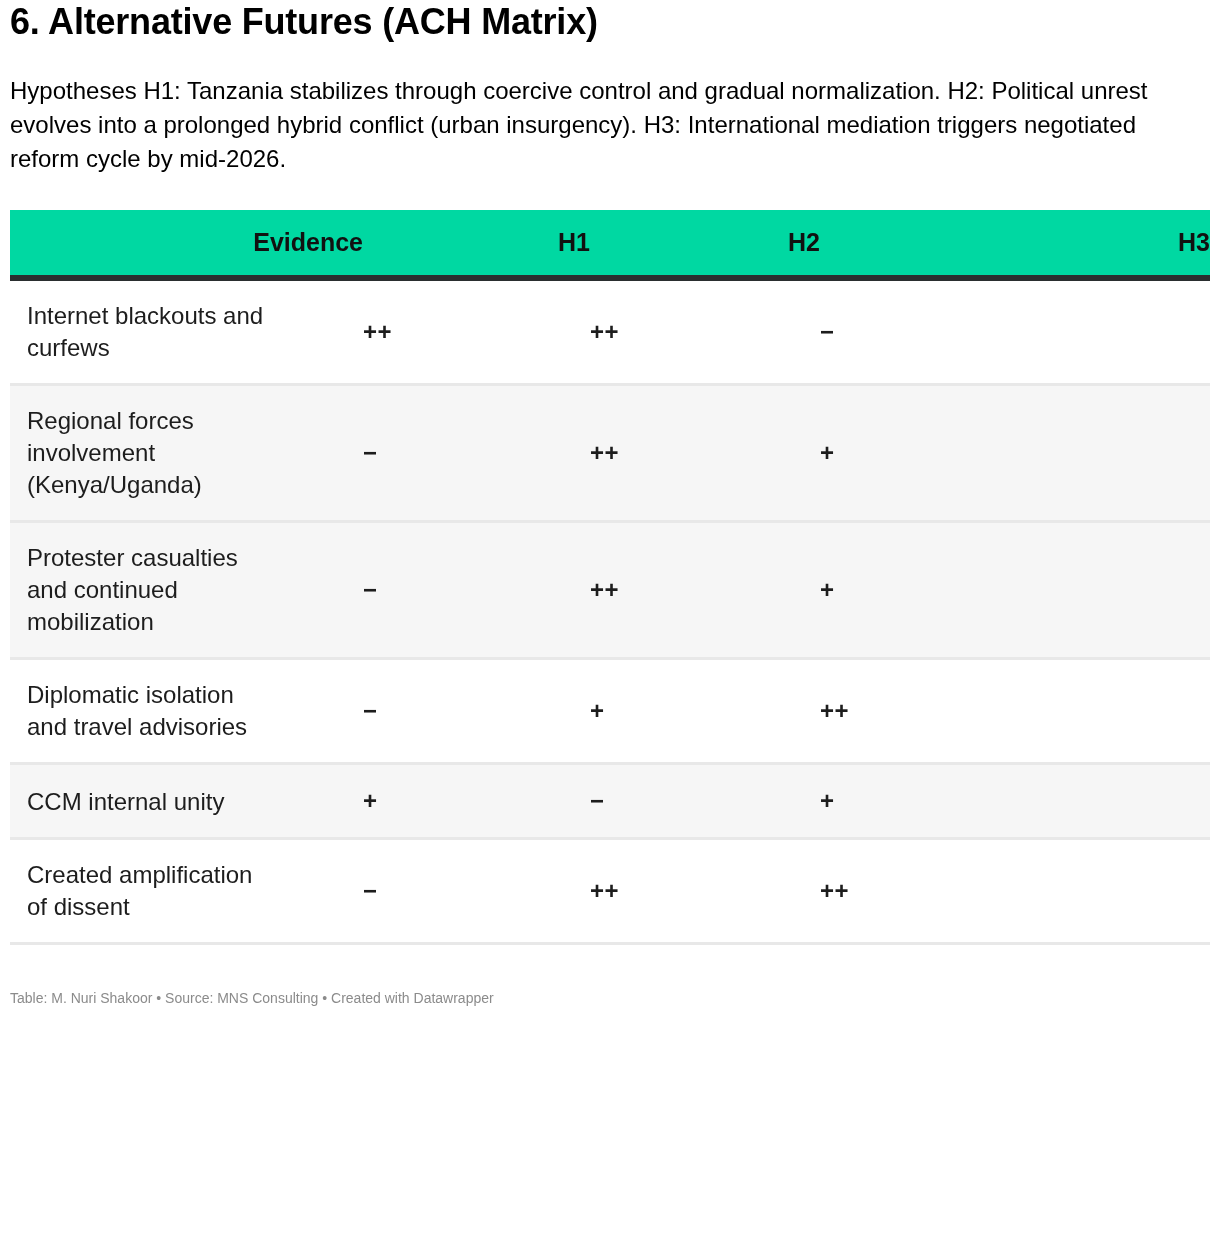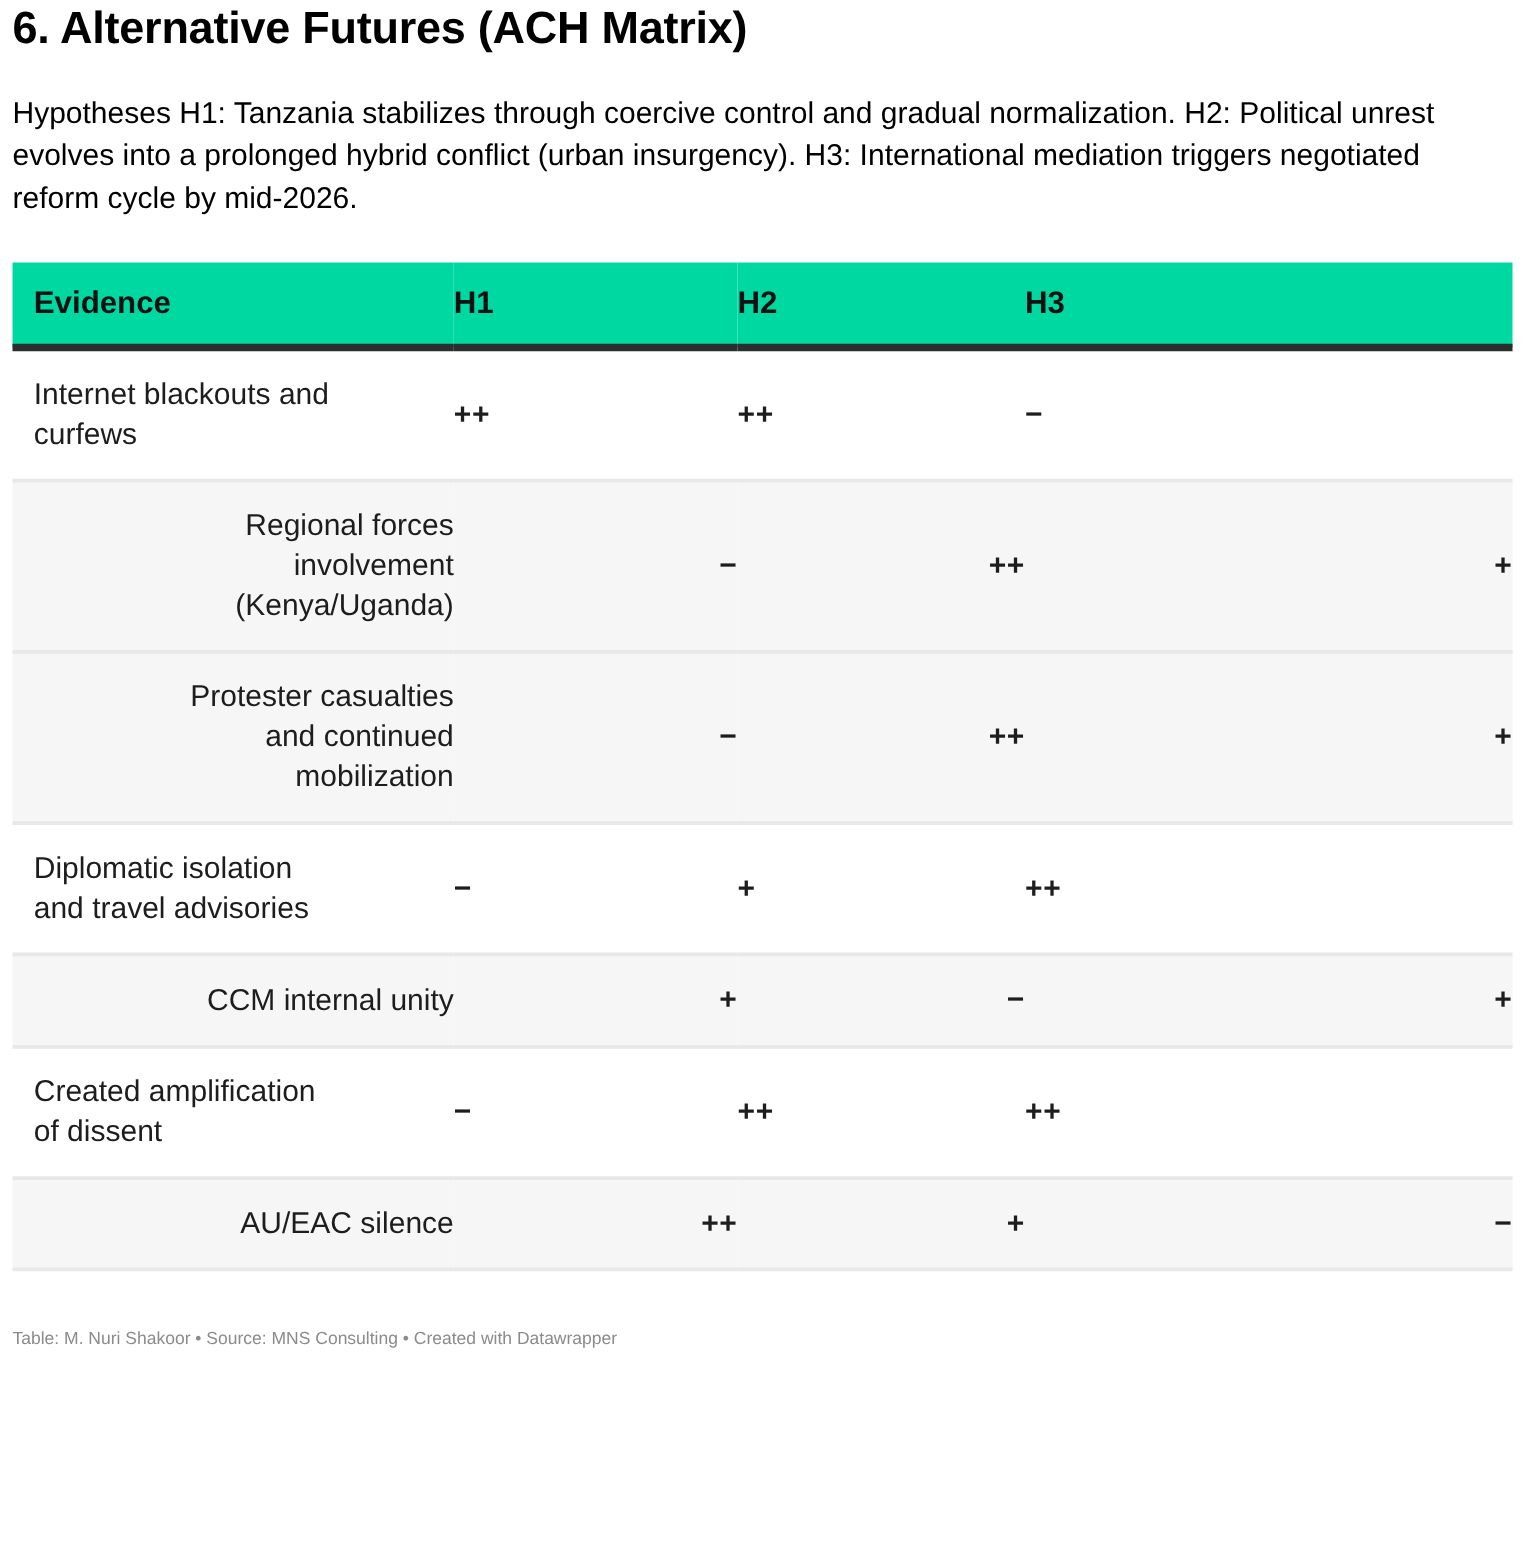--- a/index.html
+++ b/index.html
@@ -41,21 +41,21 @@
     border-collapse: collapse;
     table-layout: fixed;
   }
   col.c-evidence { width: 353px; }
   col.c-h1 { width: 227px; }
   col.c-h2 { width: 230px; }
   col.c-h3 { width: 390px; }
 
   thead th {
     background: #00d8a2;
-    text-align: left;
+    text-align: right;
     font-size: 25px;
     font-weight: 700;
     color: #111111;
     height: 65px;
     padding: 0;
     vertical-align: middle;
     border-bottom: 6px solid #2a2e2f;
   }
   thead th.first { padding-left: 17px; }
 
@@ -70,21 +70,21 @@
   tbody td.evidence { padding-left: 17px; }
   tbody td.evidence .inner {
     display: inline-block;
     max-width: 242px;
     vertical-align: middle;
   }
   tbody td.sym {
     font-weight: 700;
     letter-spacing: 0.5px;
   }
-  tbody tr.striped td { background: #f6f6f6; text-align: right; }
+  tbody tr.striped td { background: #f6f6f6; }
 
   .footer {
     margin-top: 38px;
     font-size: 14px;
     line-height: 30px;
     color: #8b8b8b;
     font-weight: 400;
   }
 </style>
 </head>
@@ -141,24 +141,18 @@
         <td class="sym">+</td>
         <td class="sym">−</td>
         <td class="sym">+</td>
       </tr>
       <tr>
         <td class="evidence"><span class="inner">Created amplification of dissent</span></td>
         <td class="sym">−</td>
         <td class="sym">++</td>
         <td class="sym">++</td>
       </tr>
-      <tr class="striped">
-        <td class="evidence"><span class="inner">AU/EAC silence</span></td>
-        <td class="sym">++</td>
-        <td class="sym">+</td>
-        <td class="sym">−</td>
-      </tr>
     </tbody>
   </table>
 
   <div class="footer">Table: M. Nuri Shakoor • Source: MNS Consulting • Created with Datawrapper</div>
 
 </div>
 
 </body></html>

